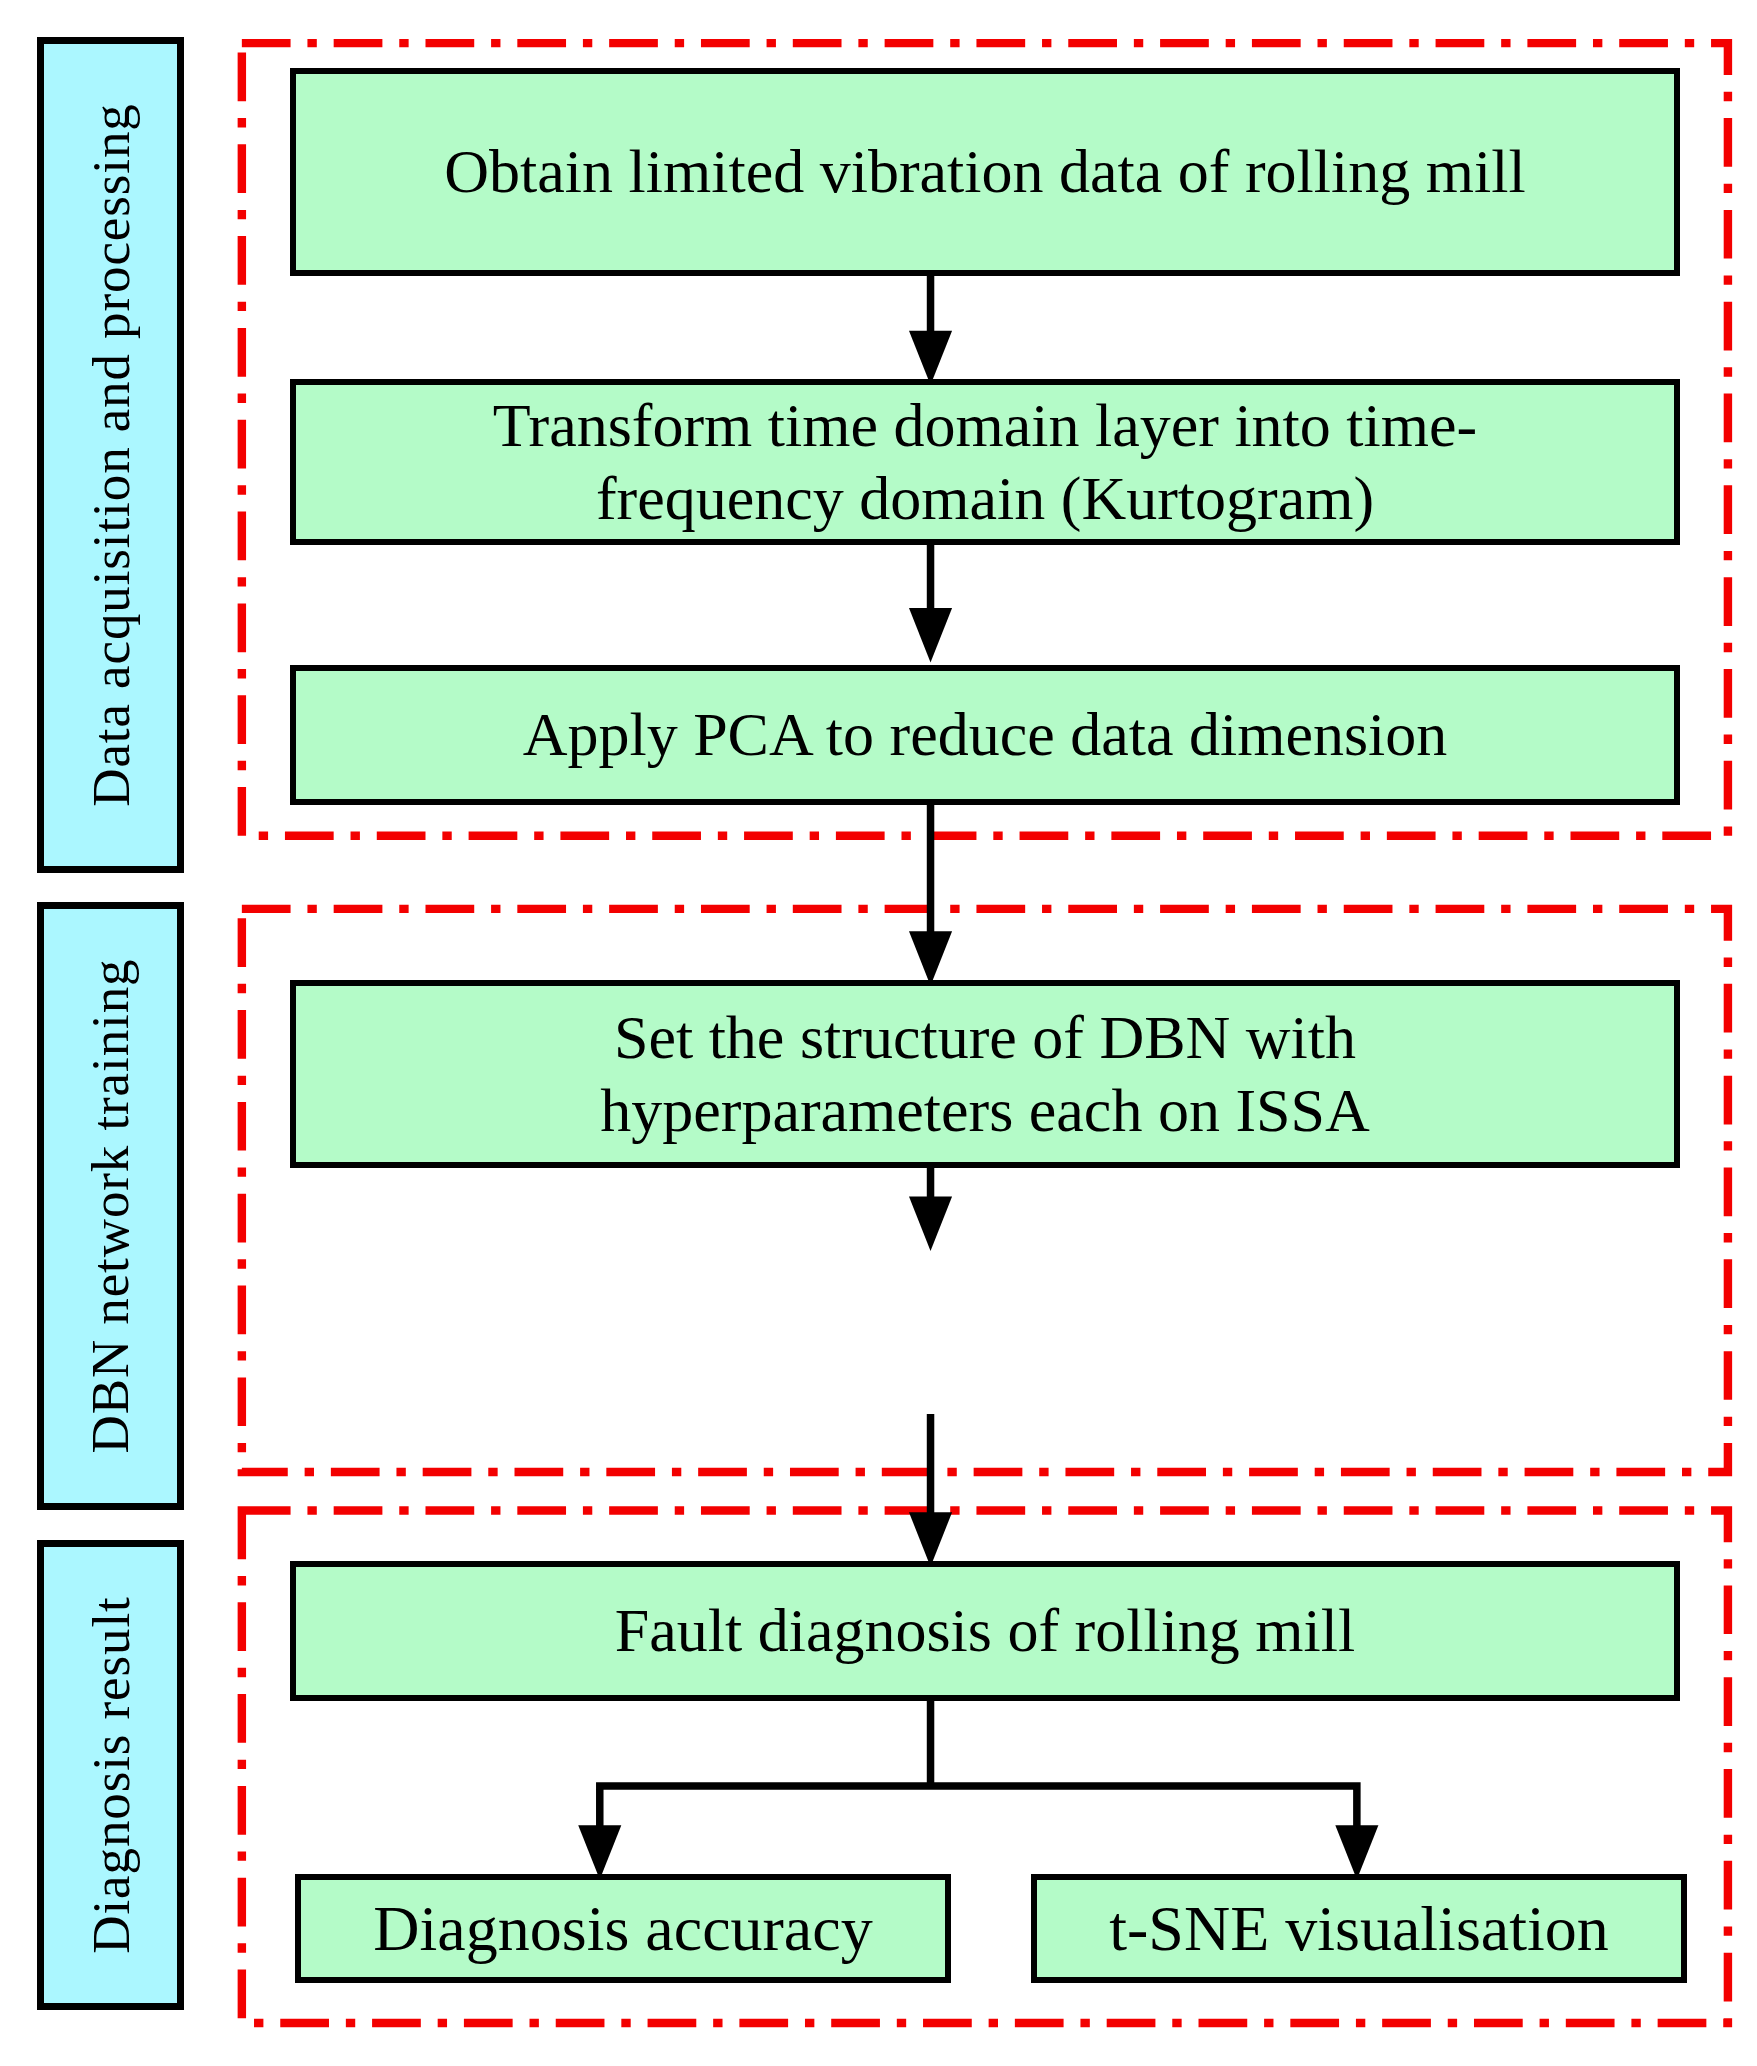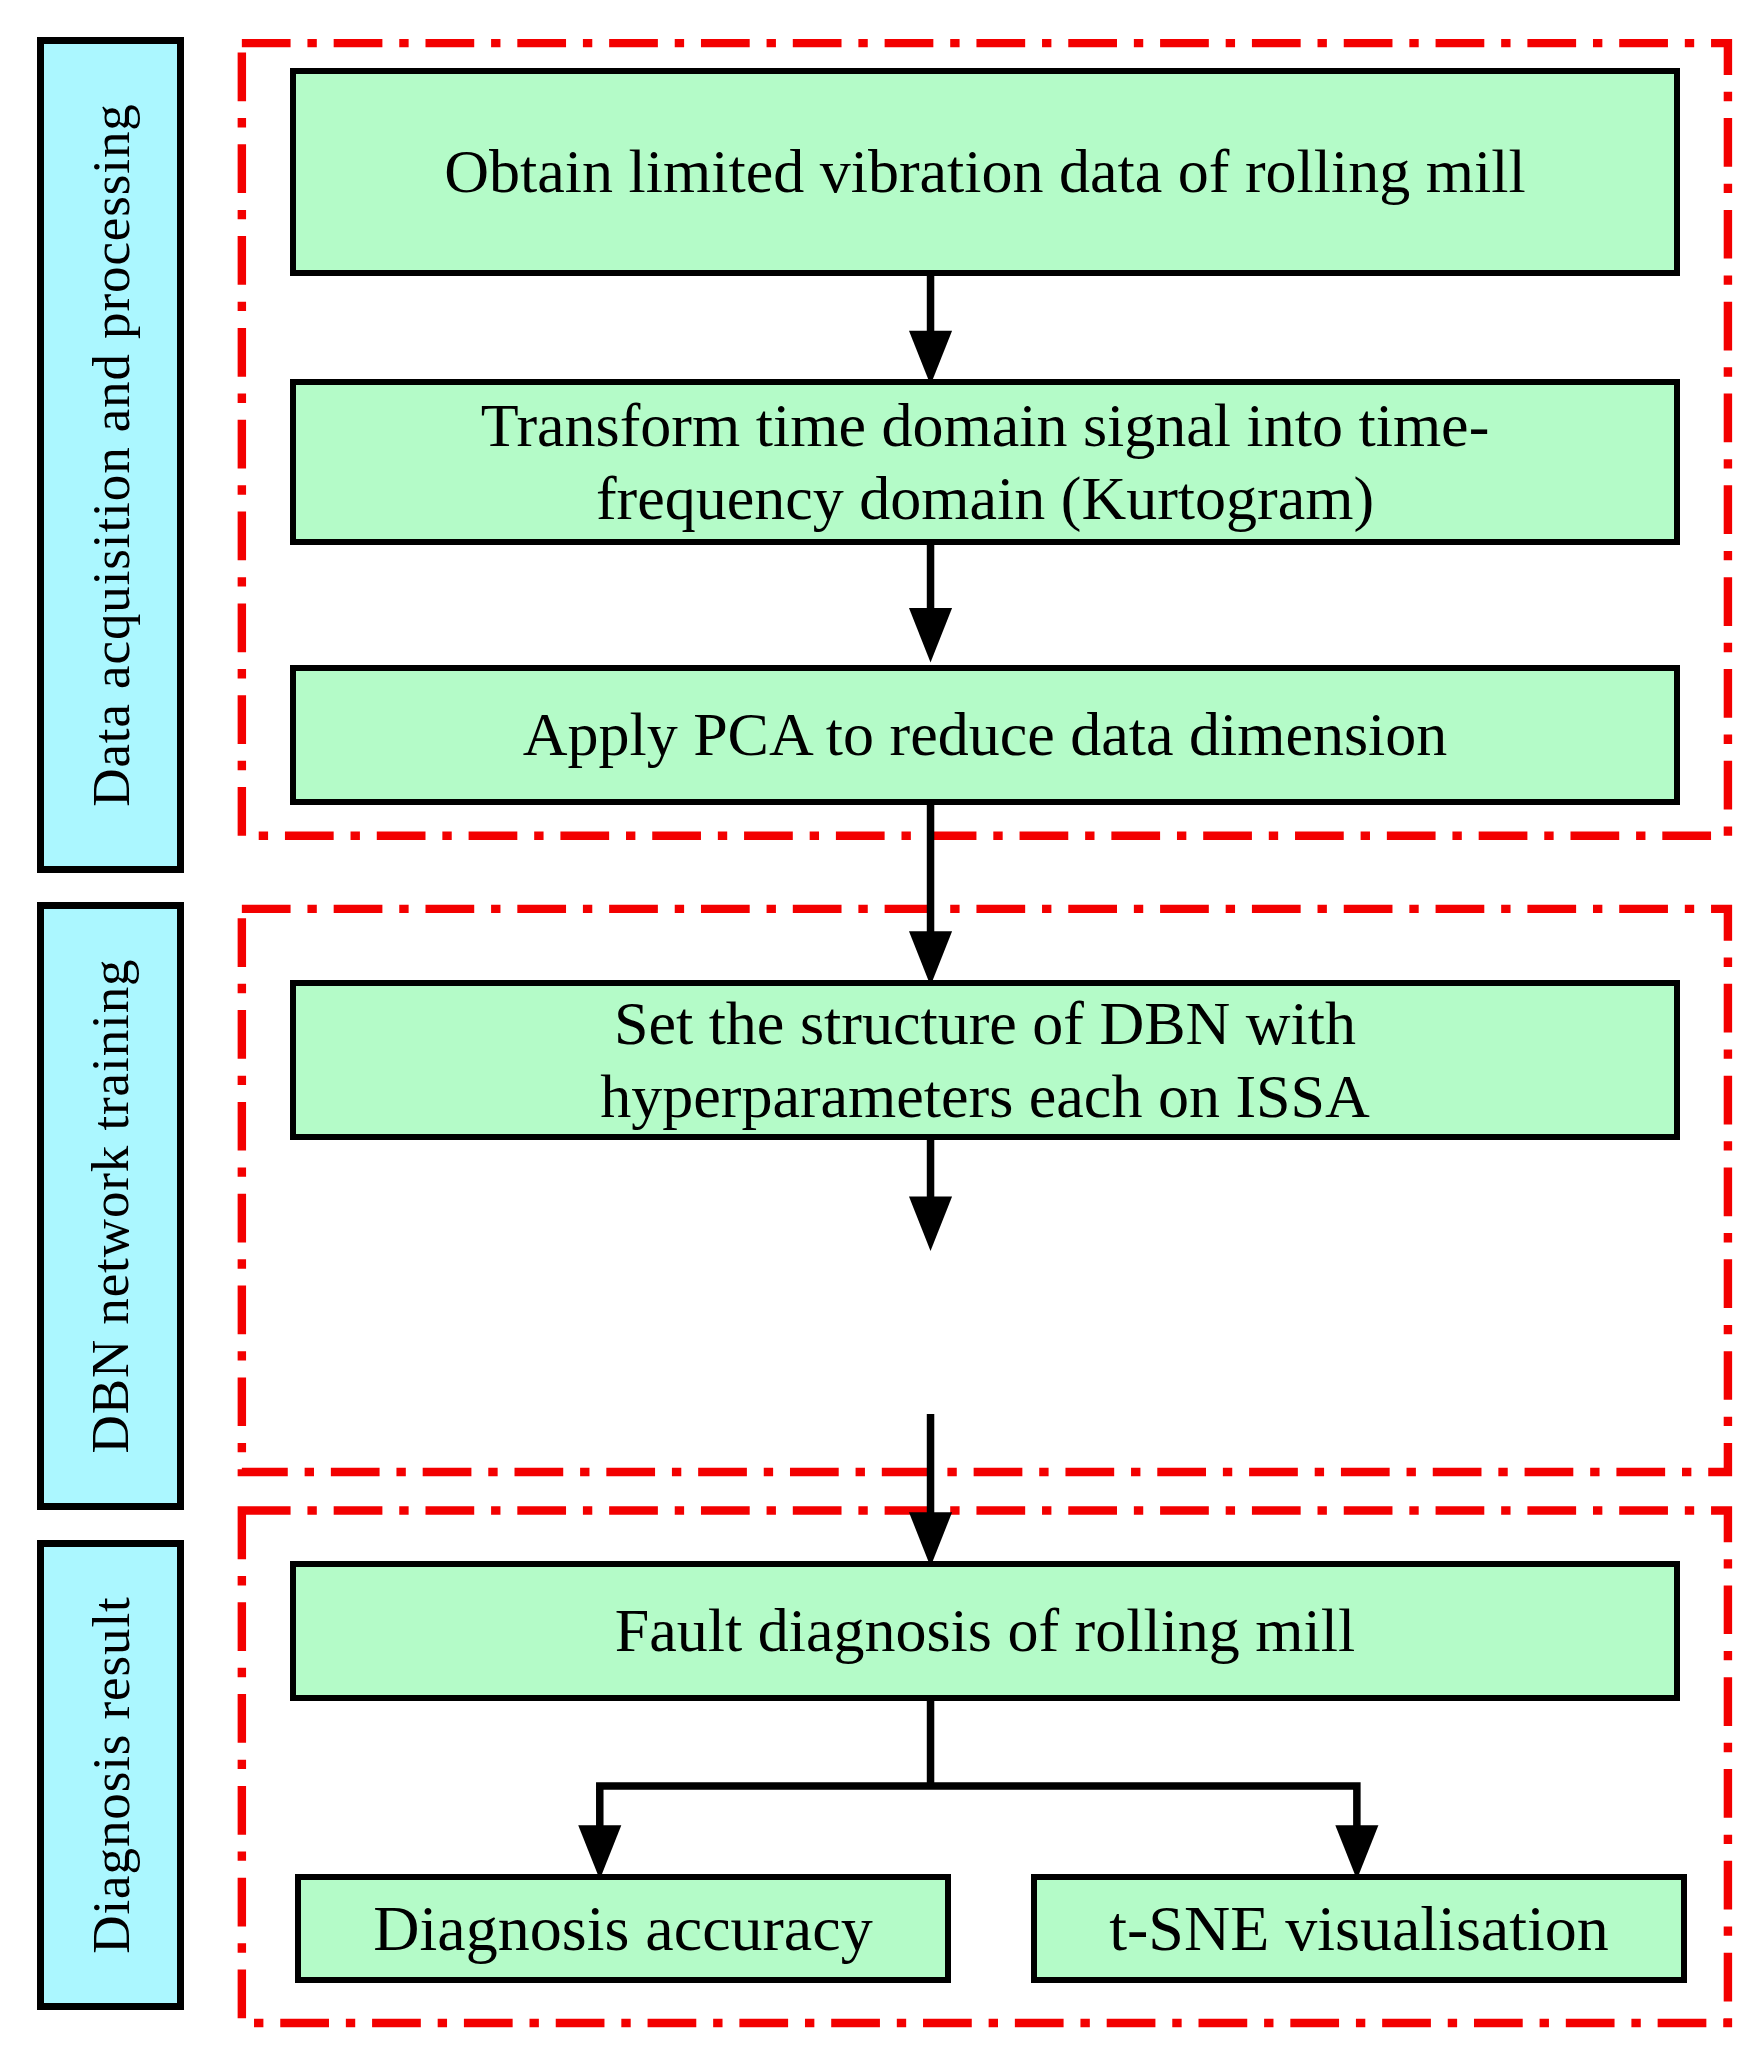--- a/index.html
+++ b/index.html
@@ -92,29 +92,29 @@
   </div>
   <div class="side-label" style="top:1540px;height:470px;">
     <span class="vtext">Diagnosis result</span>
   </div>
 
   <div class="step" style="left:290px;top:68px;width:1390px;height:208px;">
     <div class="line">Obtain limited vibration data of rolling mill</div>
   </div>
 
   <div class="step" style="left:290px;top:379px;width:1390px;height:166px;">
-    <div class="line">Transform time domain signal into time-</div>
+    <div class="line">Transform time domain layer into time-</div>
     <div class="line">frequency domain (Kurtogram)</div>
   </div>
 
   <div class="step" style="left:290px;top:657px;width:1390px;height:140px;margin-top:8px;">
     <div class="line">Apply PCA to reduce data dimension</div>
   </div>
 
-  <div class="step" style="left:290px;top:980px;width:1390px;height:160px;">
+  <div class="step" style="left:290px;top:980px;width:1390px;height:188px;">
     <div class="line">Set the structure of DBN with</div>
     <div class="line">hyperparameters each on ISSA</div>
   </div>
 
 
   <div class="step" style="left:290px;top:1561px;width:1390px;height:140px;">
     <div class="line">Fault diagnosis of rolling mill</div>
   </div>
 
   <div class="step small" style="left:295px;top:1874px;width:656px;height:109px;">

